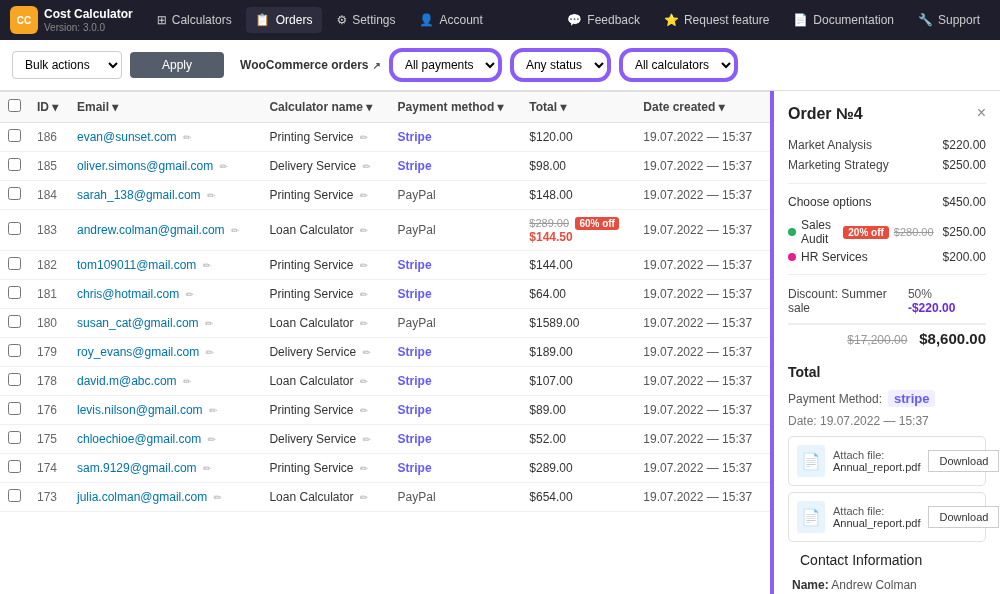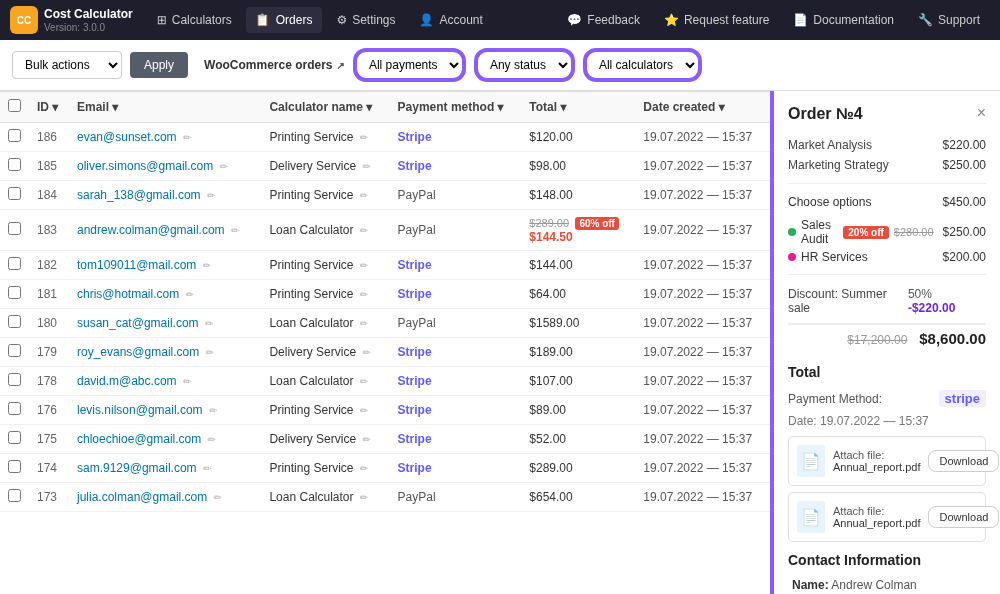--- a/index.html
+++ b/index.html
@@ -11,21 +11,21 @@
     .brand-icon { width: 28px; height: 28px; background: #f6a623; border-radius: 6px; display: flex; align-items: center; justify-content: center; color: #fff; font-weight: bold; font-size: 10px; }
     .brand-title { color: #fff; font-size: 12px; font-weight: 600; line-height: 1.2; }
     .brand-version { color: #888; font-size: 10px; }
     .nav-item { color: #ccc; font-size: 12px; padding: 6px 10px; border-radius: 4px; display: flex; align-items: center; gap: 5px; cursor: pointer; }
     .nav-item:hover, .nav-item.active { background: #2d2d3f; color: #fff; }
     .nav-right { margin-left: auto; display: flex; gap: 4px; }
 
     
     .toolbar { background: #fff; border-bottom: 1px solid #ddd; padding: 8px 12px; display: flex; align-items: center; gap: 8px; flex-wrap: wrap; }
     .bulk-select { border: 1px solid #ccc; border-radius: 4px; padding: 5px 8px; font-size: 12px; background: #fff; min-width: 110px; }
-    .apply-btn { background: #555d6b; color: #fff; border: none; border-radius: 4px; padding: 6px 14px; cursor: pointer; font-size: 12px; }
+    .apply-btn { background: #555d6b; color: #fff; border: none; border-radius: 4px; padding: 6px 32px; cursor: pointer; font-size: 12px; }
     .filter-select { border: 4px solid #8b5cf6; border-radius: 13px; padding: 5px 8px; font-size: 12px; background: #fff; }
     .woo-label { font-size: 12px; font-weight: 600; color: #333; display: flex; align-items: center; gap: 4px; margin-left: 8px; }
     .ext-link { color: #555; font-size: 10px; }
 
     
     .main-layout { display: flex; height: calc(594px - 40px - 46px); }
 
     
     .table-area { flex: 1; overflow: auto; background: #fff; }
     table { width: 100%; border-collapse: collapse; font-size: 12px; }
@@ -65,32 +65,32 @@
     .option-orig { color: #999; text-decoration: line-through; font-size: 11px; margin-right: 4px; }
 
     .discount-row { display: flex; justify-content: space-between; padding: 4px 0; color: #555; }
     .discount-label { color: #444; }
     .discount-value { color: #6d28d9; font-weight: 600; }
     .total-row { display: flex; justify-content: space-between; padding: 5px 0; font-weight: 700; font-size: 14px; border-top: 2px solid #eee; margin-top: 4px; }
     .total-row .total-label { color: #222; margin-top: 34px; }
     .total-orig { color: #999; text-decoration: line-through; font-size: 12px; font-weight: 400; margin-right: 8px; }
     .total-final { color: #222; font-size: 15px; }
 
-    .payment-row { display: flex; align-items: center; gap: 6px; padding: 5px 0; color: #555; justify-content: space-between; }
+    .payment-row { display: flex; align-items: center; gap: 6px; padding: 5px 0; color: #555; }
     .stripe-logo { color: #635bff; font-weight: 700; font-size: 13px; background: #f0eeff; padding: 1px 6px; border-radius: 3px; }
     .date-row { color: #777; padding: 2px 0; }
 
     .attach-box { border: 1px solid #e0e0e0; border-radius: 5px; padding: 8px; margin: 6px 0; display: flex; align-items: center; gap: 8px; }
     .attach-icon { width: 28px; height: 32px; background: #e8f4fd; border-radius: 3px; display: flex; align-items: center; justify-content: center; color: #4a90d9; font-size: 16px; flex-shrink: 0; }
     .attach-info { flex: 1; font-size: 11px; color: #555; }
     .attach-filename { font-weight: 500; color: #333; }
-    .download-btn { background: #fff; border: 1px solid #ccc; border-radius: 8px; padding: 4px 10px; font-size: 11px; cursor: pointer; color: #333; }
+    .download-btn { background: #fff; border: 1px solid #ccc; border-radius: 0; padding: 4px 10px; font-size: 11px; cursor: pointer; color: #333; }
 
     .contact-section { margin-top: 10px; }
-    .contact-title { font-size: 14px; font-weight: 700; color: #222; margin-bottom: 8px; }
+    .contact-title { font-size: 14px; font-weight: 400; color: #222; margin-bottom: 8px; margin-left: 12px; }
     .contact-row { padding: 2px 4px; color: #555; font-size: 12px; }
     .contact-label { font-weight: 600; color: #333; }
     .contact-email { color: #0073aa; }
     .contact-phone { color: #27ae60; text-align: right; }
     .contact-message { color: #555; font-size: 11px; line-height: 1.5; margin-top: 4px; }
 
     .footer-bar { background: #fff; border-top: 1px solid #ddd; padding: 8px 12px; display: flex; align-items: center; justify-content: space-between; height: 40px; }
   </style>
 </head>
 <body>

